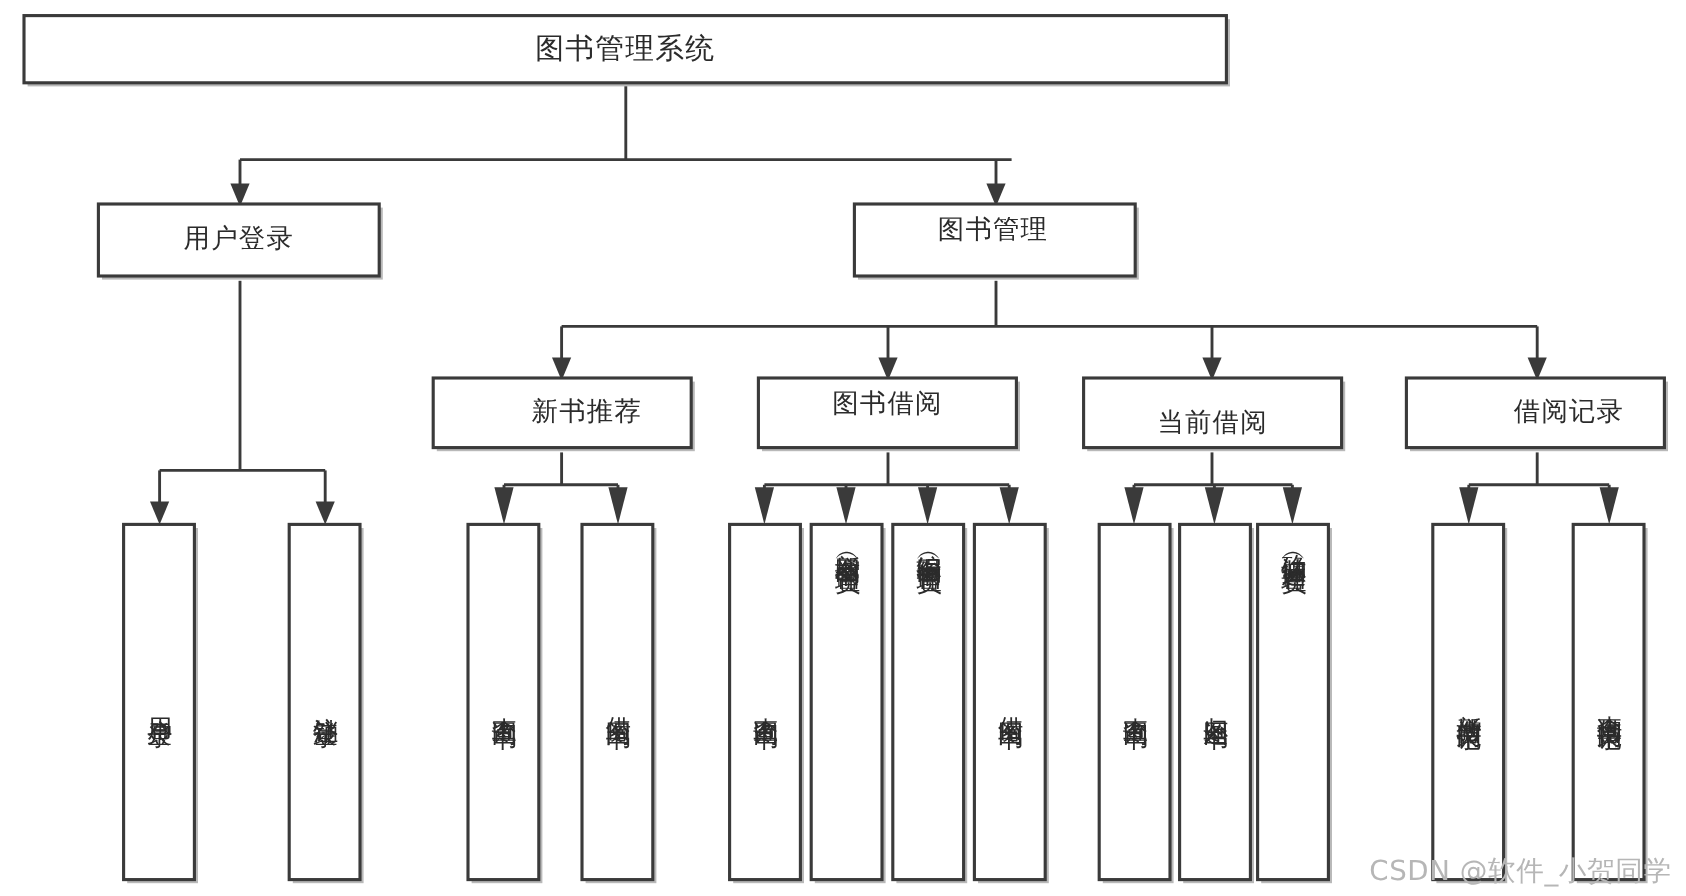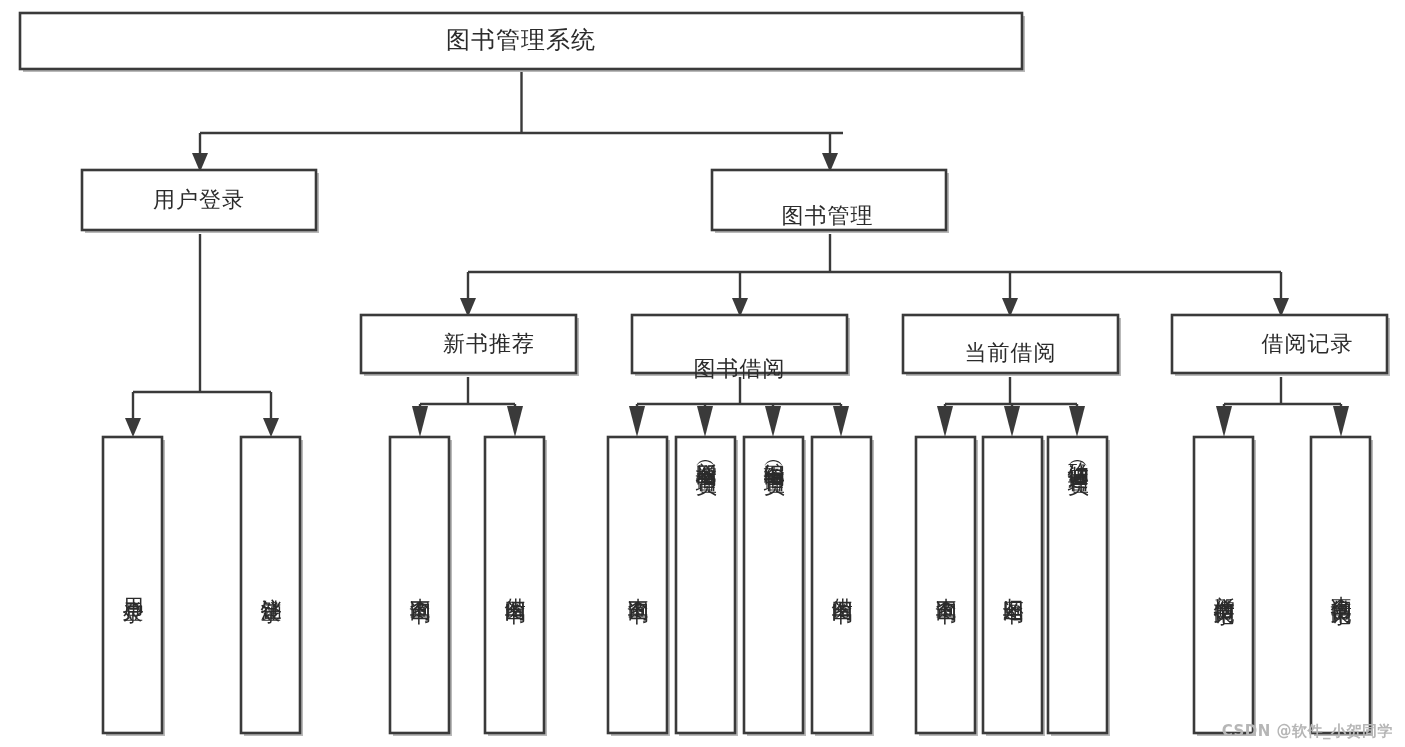--- a/index.html
+++ b/index.html
@@ -68,25 +68,24 @@
     letter-spacing: 2px;
     writing-mode: vertical-rl;
     text-orientation: upright;
     pointer-events: none;
   }
   .watermark {
     position: absolute;
     right: 12px;
     bottom: 6px;
     color: #b6b6b6;
-    font-size: 15px;
+    font-size: 23px;
     letter-spacing: 0.5px;
     white-space: nowrap;
     pointer-events: none;
-    font-weight: bold;
   }
 </style>
 </head>
 <body>
 
 <div id="diagram-root">
 
   <svg class="diagram-canvas" viewBox="0 0 1405 747">
 
     <g>
@@ -219,24 +218,24 @@
     <rect class="node-box-shadow" x="1197" y="440" width="59" height="296"></rect>
     <rect class="node-box" x="1194" y="437" width="59" height="296"></rect>
 
     <rect class="node-box-shadow" x="1314" y="440" width="59" height="296"></rect>
     <rect class="node-box" x="1311" y="437" width="59" height="296"></rect>
   </svg>
 
   <div class="node-label-h" style="left:20px; top:13px; width:1002px; height:56px; font-size:24px;">图书管理系统</div>
 
   <div class="node-label-h" style="left:82px; top:170px; width:234px; height:60px;">用户登录</div>
-  <div class="node-label-h" style="left:712px; top:186px; width:231px; height:60px;">图书管理</div>
+  <div class="node-label-h" style="left:712px; top:162px; width:231px; height:60px;">图书管理</div>
 
   <div class="node-label-h" style="left:361px; top:315px; width:256px; height:58px;">新书推荐</div>
-  <div class="node-label-h" style="left:632px; top:333px; width:215px; height:72px;">图书借阅</div>
+  <div class="node-label-h" style="left:632px; top:301px; width:215px; height:72px;">图书借阅</div>
   <div class="node-label-h" style="left:903px; top:315px; width:215px; height:75px;">当前借阅</div>
   <div class="node-label-h" style="left:1172px; top:315px; width:215px; height:58px;margin-left:28px;">借阅记录</div>
 
   <div class="node-label-v" style="left:103px; top:437px; width:59px; height:296px;">用户登录</div>
   <div class="node-label-v" style="left:241px; top:437px; width:59px; height:296px;">注销登录</div>
 
   <div class="node-label-v" style="left:390px; top:437px; width:59px; height:296px;">查询图书</div>
   <div class="node-label-v" style="left:485px; top:437px; width:59px; height:296px;">借阅图书</div>
 
   <div class="node-label-v" style="left:608px; top:437px; width:59px; height:296px;">查询图书</div>

